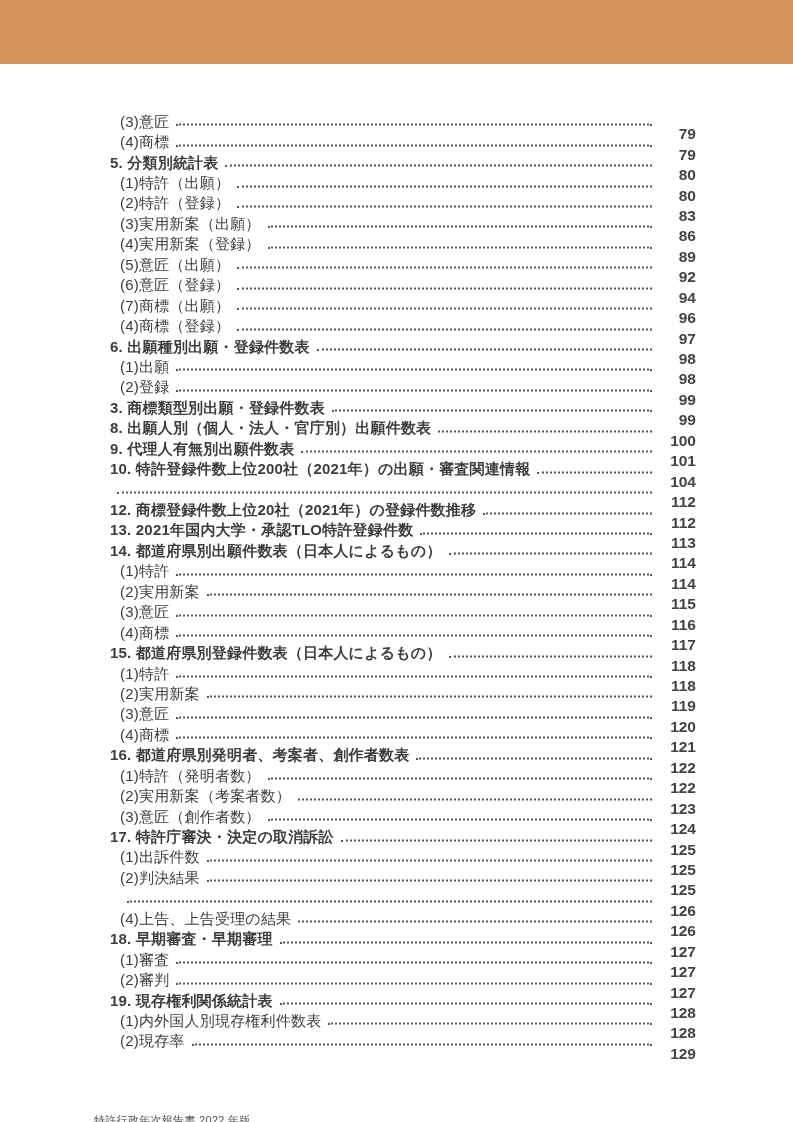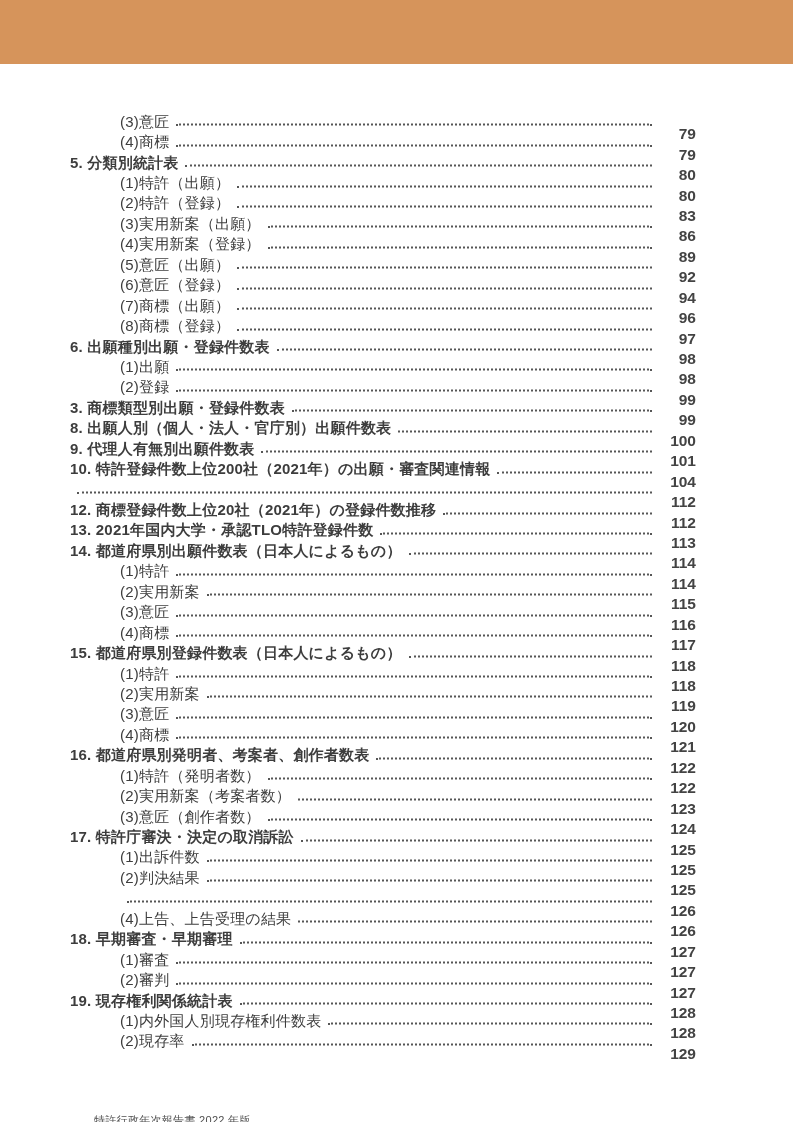--- a/index.html
+++ b/index.html
@@ -29,21 +29,21 @@
     width: 793px;
   }
   .toc-row {
     display: flex;
     align-items: center;
     height: 20.45px;
     padding-right: 97px;
     box-sizing: border-box;
   }
   .toc-row.lvl1 {
-    padding-left: 70px;
+    padding-left: 110px;
   }
   .toc-row.lvl1 .toc-label {
     font-weight: 700;
   }
   .toc-row.lvl2 {
     padding-left: 120px;
   }
   .toc-label {
     white-space: nowrap;
     font-size: 15px;
@@ -127,21 +127,21 @@
         <span class="toc-label">(6)意匠（登録）</span>
         <span class="dot-leader"></span>
         <span class="toc-page">94</span>
       </div>
       <div class="toc-row lvl2">
         <span class="toc-label">(7)商標（出願）</span>
         <span class="dot-leader"></span>
         <span class="toc-page">96</span>
       </div>
       <div class="toc-row lvl2">
-        <span class="toc-label">(8)商標（登録）</span>
+        <span class="toc-label">(4)商標（登録）</span>
         <span class="dot-leader"></span>
         <span class="toc-page">97</span>
       </div>
       <div class="toc-row lvl1">
         <span class="toc-label">6. 出願種別出願・登録件数表</span>
         <span class="dot-leader"></span>
         <span class="toc-page">98</span>
       </div>
       <div class="toc-row lvl2">
         <span class="toc-label">(1)出願</span>

